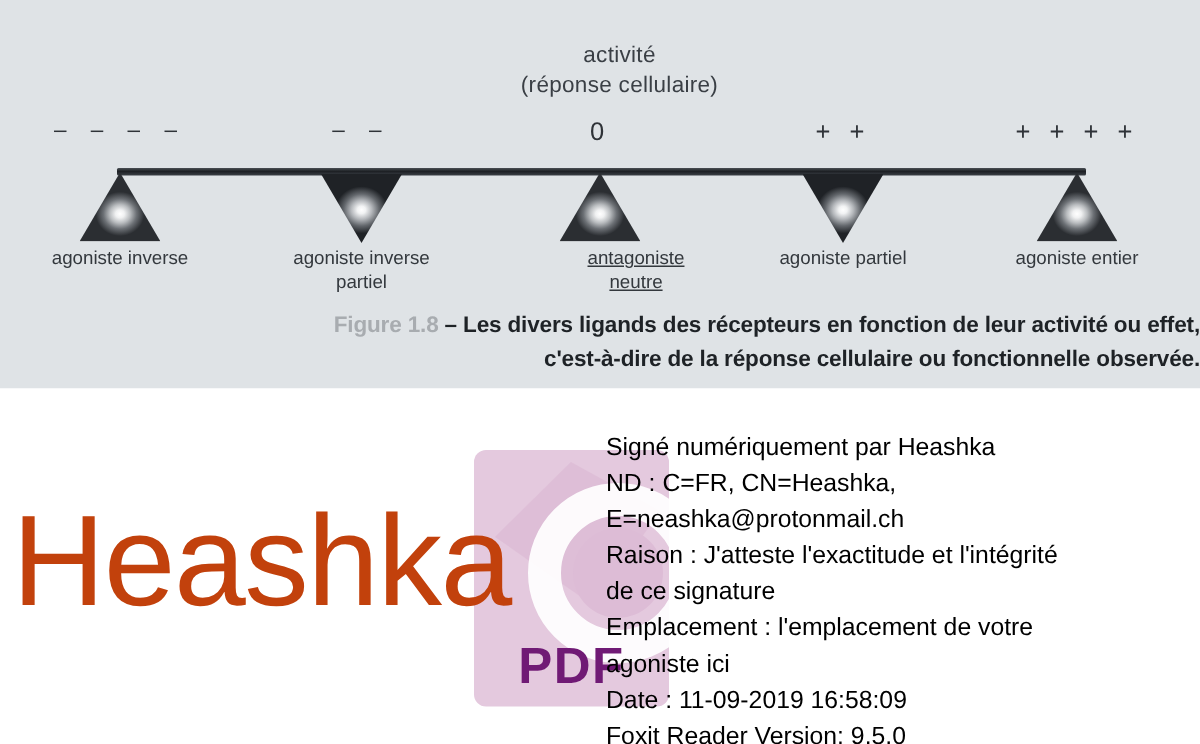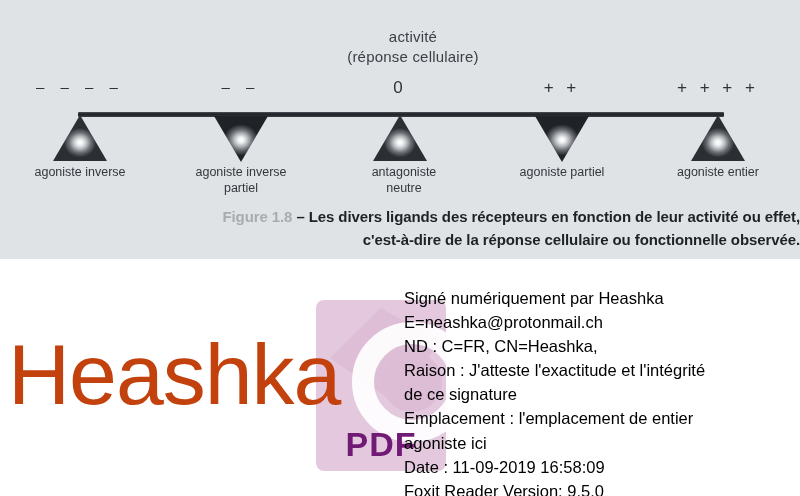--- a/index.html
+++ b/index.html
@@ -227,21 +227,21 @@
   <div id="activity-axis-line"></div>
 
   <div class="tri-wrap tri-up" style="left:80px;"></div>
   <div class="tri-wrap tri-down" style="left:241px;"></div>
   <div class="tri-wrap tri-up" style="left:400px;"></div>
   <div class="tri-wrap tri-down" style="left:562px;"></div>
   <div class="tri-wrap tri-up" style="left:718px;"></div>
 
   <div class="ligand-label" style="left:80px;">agoniste inverse</div>
   <div class="ligand-label" style="left:241px;">agoniste inverse<br>partiel</div>
-  <div class="ligand-label" style="left:404px;">antagoniste<br>neutre</div>
+  <div class="ligand-label" style="left:424px;text-decoration:underline;">antagoniste<br>neutre</div>
   <div class="ligand-label" style="left:562px;">agoniste partiel</div>
   <div class="ligand-label" style="left:718px;">agoniste entier</div>
 
   <div id="figure-caption">
     <span class="fig-number">Figure 1.8</span><span> – Les divers ligands des récepteurs en fonction de leur activité ou effet,</span><br>
     <span>c'est-à-dire de la réponse cellulaire ou fonctionnelle observée.</span>
   </div>
 
 </div>
 
@@ -251,23 +251,23 @@
     <div class="wm-swoosh"></div>
     <div class="wm-ring"></div>
     <div class="wm-ring-inner"></div>
     <div class="wm-text">PDF</div>
   </div>
 
   <div id="signature-name">Heashka</div>
 
   <div id="signature-details">
     <span class="sig-line">Signé numériquement par Heashka</span>
+    <span class="sig-line">ND : C=FR, CN=Heashka,</span>
     <span class="sig-line">E=neashka@protonmail.ch</span>
-    <span class="sig-line">ND : C=FR, CN=Heashka,</span>
     <span class="sig-line">Raison : J'atteste l'exactitude et l'intégrité</span>
     <span class="sig-line">de ce signature</span>
-    <span class="sig-line">Emplacement : l'emplacement de entier</span>
+    <span class="sig-line">Emplacement : l'emplacement de votre</span>
     <span class="sig-line">agoniste ici</span>
     <span class="sig-line">Date : 11-09-2019 16:58:09</span>
     <span class="sig-line">Foxit Reader Version: 9.5.0</span>
   </div>
 
 </div>
 
 </body></html>

